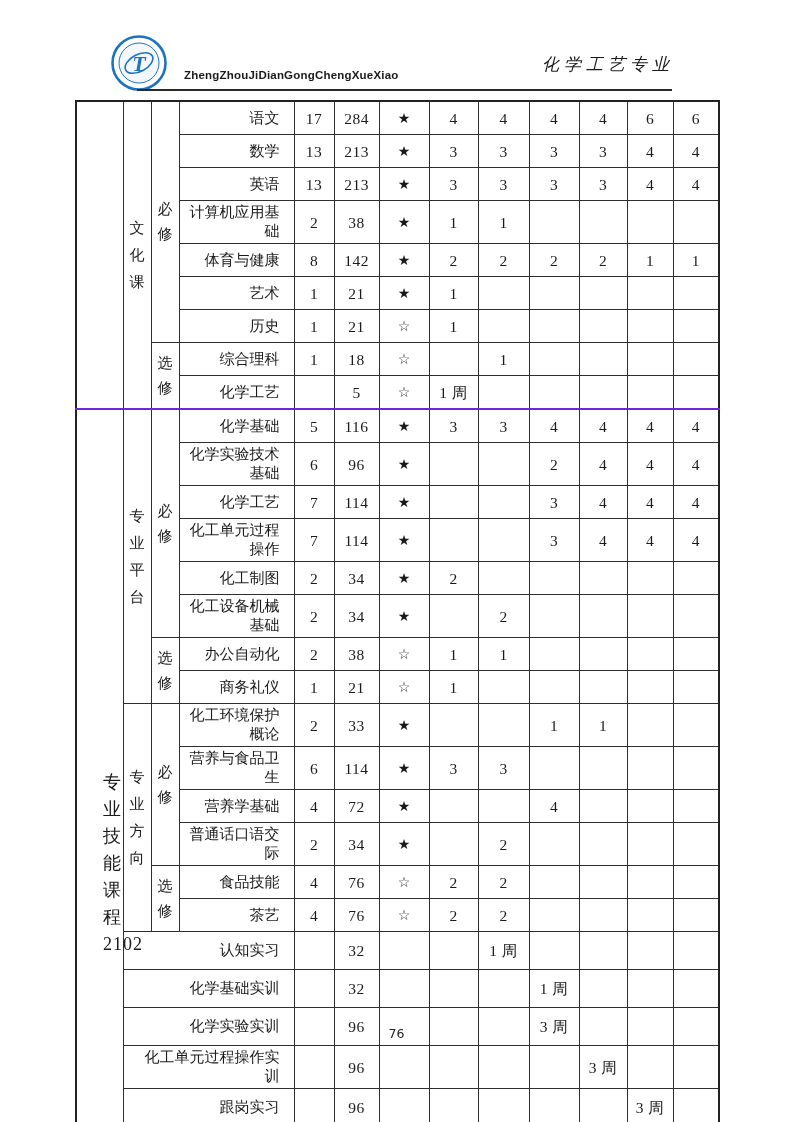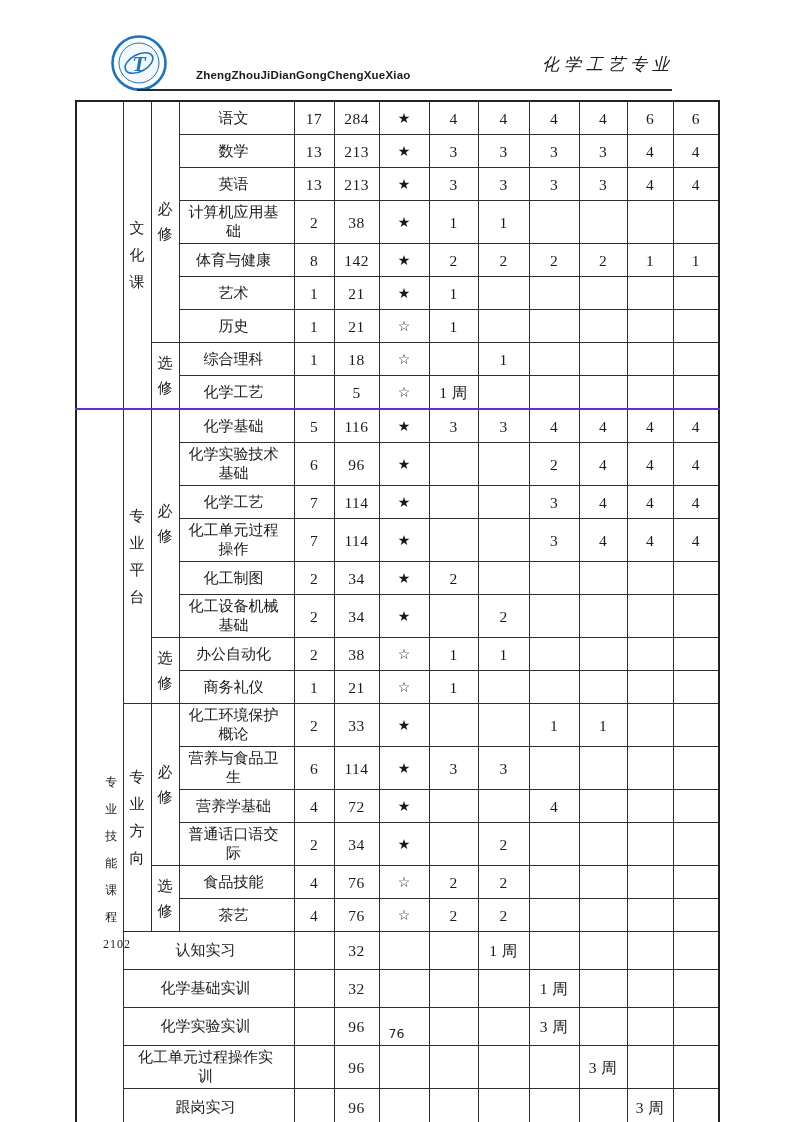--- a/index.html
+++ b/index.html
@@ -7,46 +7,46 @@
     position:relative;width:793px;height:1122px;margin:0 auto;background:#ffffff;
     font-family:"Liberation Serif","DejaVu Serif",serif;color:#1a1a1a;overflow:hidden;
   }
   
   .logo{position:absolute;left:110px;top:34px;width:58px;height:58px;}
   .hdr-school-cn{
     position:absolute;left:180px;top:42px;font-size:19px;font-weight:bold;
     letter-spacing:7px;font-style:italic;white-space:nowrap;
   }
   .hdr-pinyin{
-    position:absolute;left:196px;top:69px;font-size:11.5px;font-weight:bold;
+    position:absolute;left:184px;top:69px;font-size:11.5px;font-weight:bold;
     font-family:"Liberation Sans","DejaVu Sans",sans-serif;letter-spacing:0.2px;
   }
   .hdr-rule{position:absolute;left:137px;top:89px;width:535px;border-top:2px solid #2a2a2a;}
   .hdr-major{
     position:absolute;left:542px;top:53px;font-size:17px;font-weight:normal;
     font-style:italic;letter-spacing:5px;white-space:nowrap;
   }
   
   .curr-table{
     position:absolute;left:75px;top:100px;width:643px;
     border-collapse:collapse;table-layout:fixed;border:2px solid #222;
   }
   .curr-table td{
     border:1px solid #2e2e2e;font-size:15px;line-height:19px;text-align:center;
     vertical-align:middle;padding:2px 2px;height:28px;
   }
-  td.c-name{text-align:center;padding:2px 14px 2px 8px;}
+  td.c-name{text-align:right;padding:2px 14px 2px 8px;}
   td.c-num{font-size:15.5px;letter-spacing:0.5px;}
   td.c-star{font-family:"DejaVu Sans",sans-serif;font-size:14px;}
   td.c-vert div{line-height:27px;}
   td.c-req div{line-height:25px;}
   tr.section-start td{border-top:2px solid #6d28d9;}
   tr.practice td{height:33px;}
   .skill-lines{transform:translateY(95px);}
-  .skill-lines div{line-height:27px;font-size:12px;letter-spacing:1px;margin-left:24px;}
+  .skill-lines div{line-height:27px;font-size:18px;letter-spacing:1px;margin-left:24px;}
   
   .page-num{
     position:absolute;left:0;right:0;top:1026px;text-align:center;font-size:12.5px;
     font-family:"DejaVu Sans","Liberation Sans",sans-serif;color:#222;
   }
 </style>
 </head>
 <body>
 
 <div class="page">

